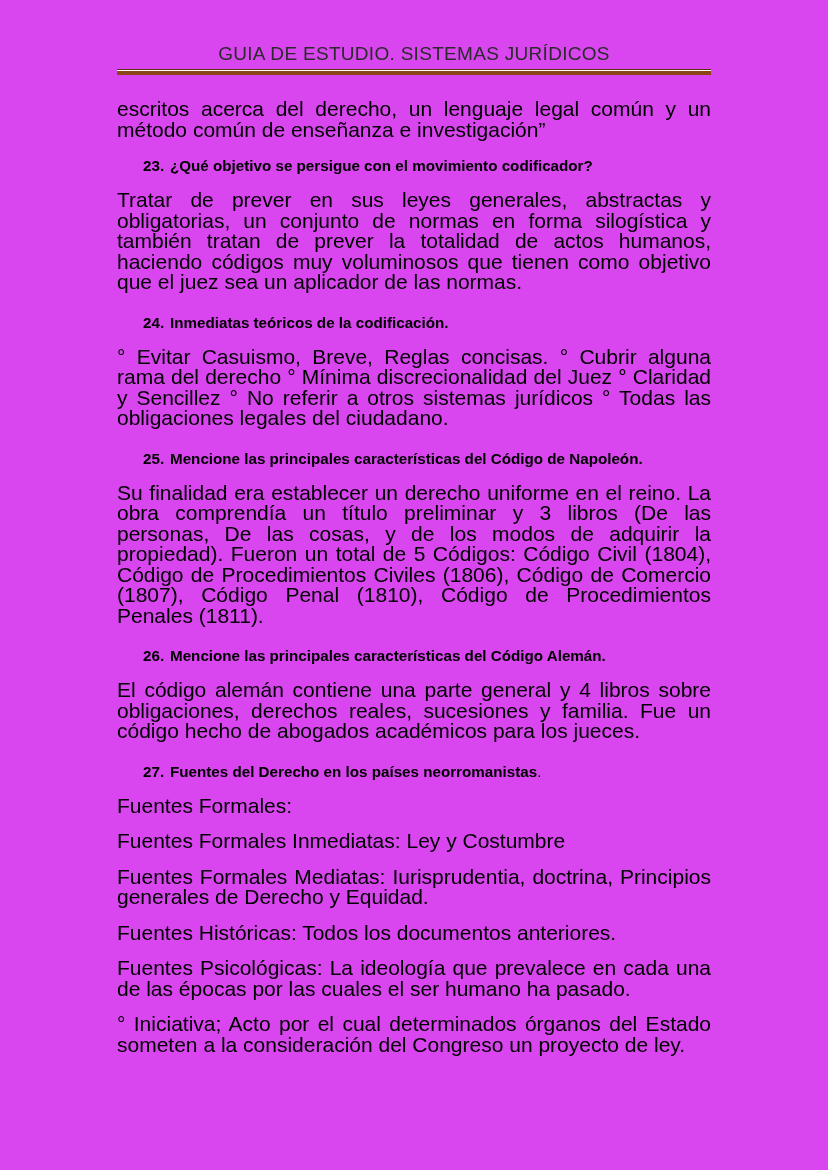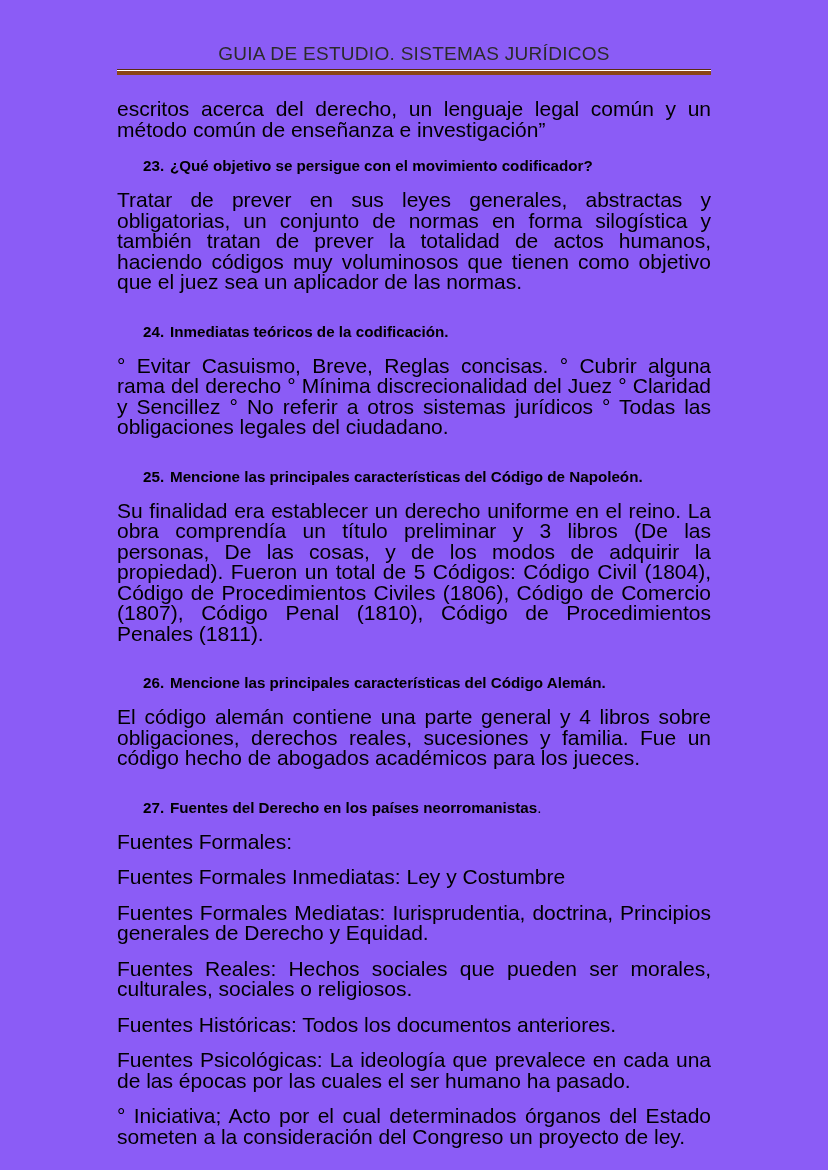--- a/index.html
+++ b/index.html
@@ -4,21 +4,21 @@
 <style>
   html, body {
     margin: 0;
     padding: 0;
     background: #ffffff;
   }
   .page {
     position: relative;
     width: 828px;
     height: 1170px;
-    background: #8b5cf6;
+    background: #d946ef;
     overflow: hidden;
     font-family: "Liberation Sans", sans-serif;
     -webkit-font-smoothing: antialiased;
   }
 
   
   .header {
     position: absolute;
     left: 117px;
     top: 44px;
@@ -88,21 +88,21 @@
   }
   .qheading .qtext {
     flex: 1 1 auto;
     font-weight: bold;
   }
   .qheading .qtext .plain {
     font-weight: normal;
   }
 
   .spacer-top {
-    margin-top: 28px;
+    margin-top: 19px;
   }
 </style>
 </head>
 <body>
 
 <div class="page">
 
   <div class="header">
     <div class="header-title">GUIA DE ESTUDIO. SISTEMAS JURÍDICOS</div>
     <div class="header-rules">
@@ -135,20 +135,19 @@
           <span class="qtext"><span>Mencione las principales características del Código Alemán.</span></span>
         </div>
         <p class="para">El código alemán contiene una parte general y 4 libros sobre obligaciones, derechos reales, sucesiones y familia. Fue un código hecho de abogados académicos para los jueces.</p>
         <div class="qheading spacer-top">
           <span class="qnum">27.</span>
           <span class="qtext"><span>Fuentes del Derecho en los países neorromanistas</span><span class="plain">.</span></span>
         </div>
         <p class="para">Fuentes Formales:</p>
         <p class="para">Fuentes Formales Inmediatas: Ley y Costumbre</p>
         <p class="para">Fuentes Formales Mediatas: Iurisprudentia, doctrina, Principios generales de Derecho y Equidad.</p>
-        <p class="para">Fuentes Reales: Hechos sociales que pueden ser morales, culturales, sociales o religiosos.</p>
         <p class="para">Fuentes Históricas: Todos los documentos anteriores.</p>
         <p class="para">Fuentes Psicológicas: La ideología que prevalece en cada una de las épocas por las cuales el ser humano ha pasado.</p>
         <p class="para">° Iniciativa; Acto por el cual determinados órganos del Estado someten a la consideración del Congreso un proyecto de ley.</p>
       </div>
   </div>
 
 </div>
 
 </body></html>

